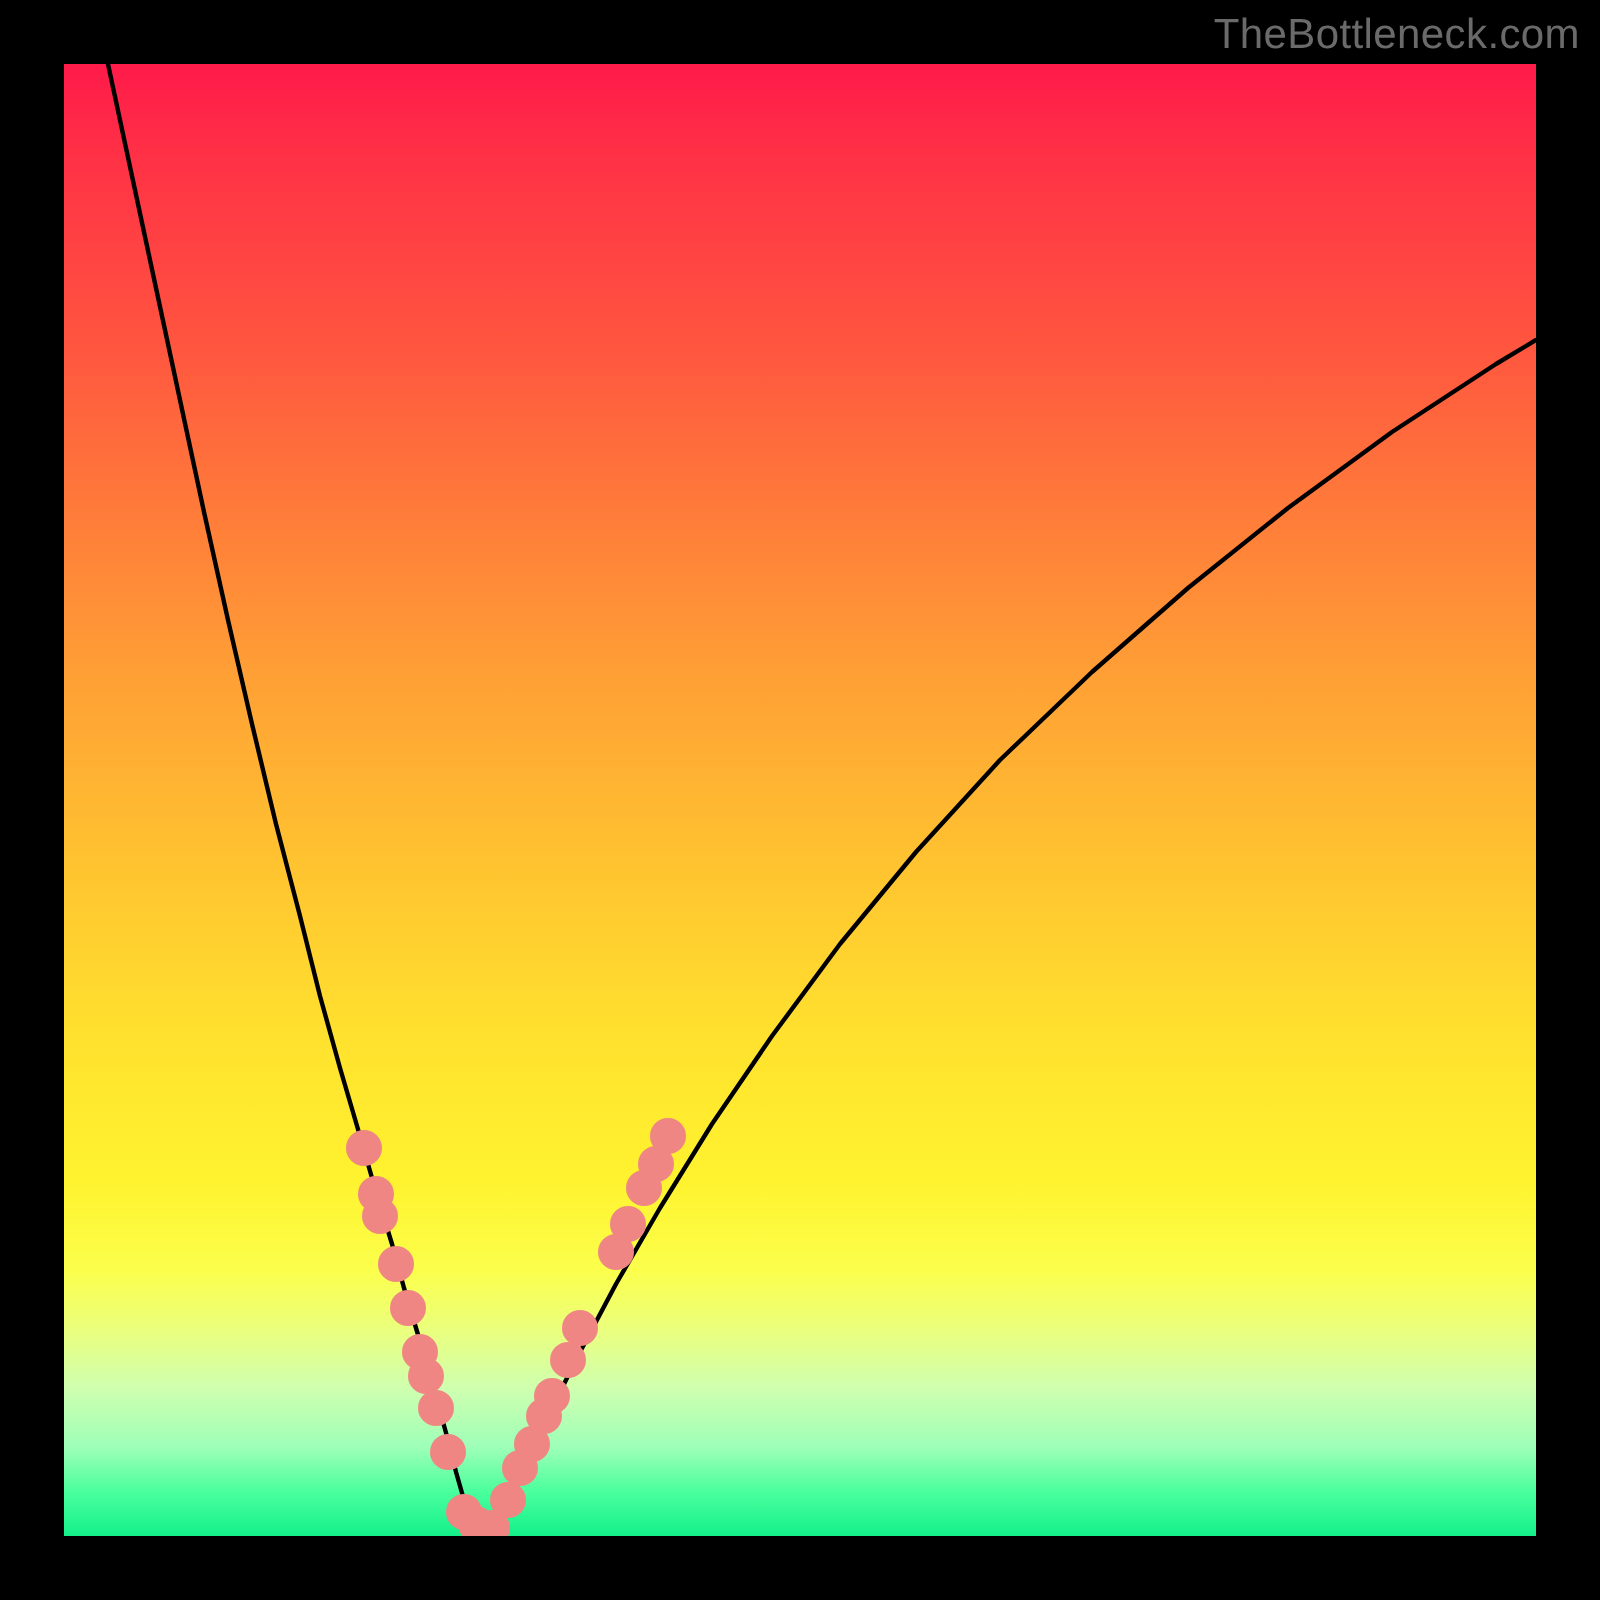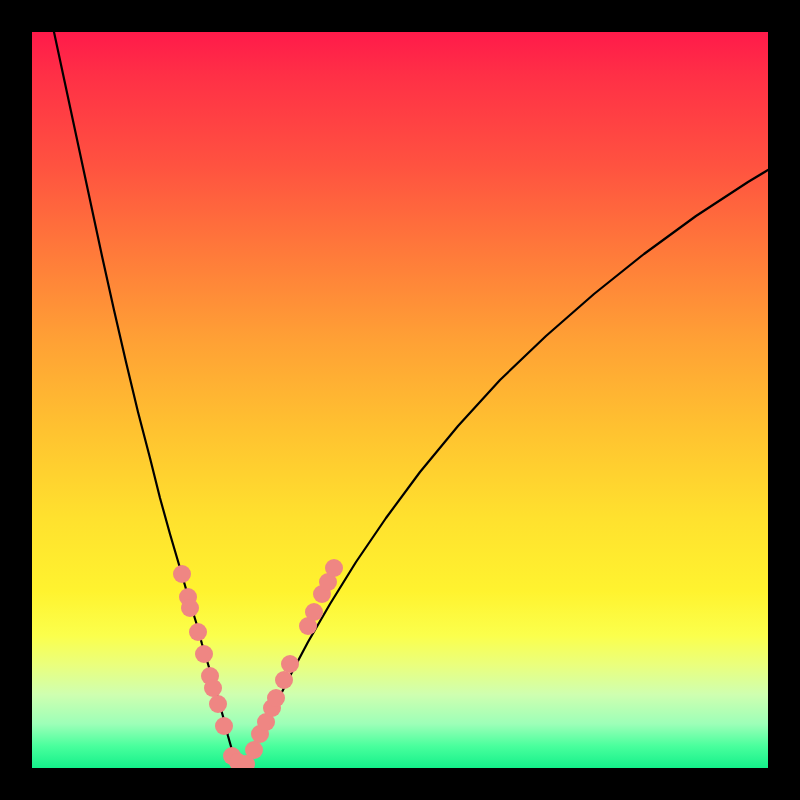--- a/index.html
+++ b/index.html
@@ -54,20 +54,21 @@
   svg {
     position: absolute;
     left: 0;
     top: 0;
   }
 </style>
 </head>
 <body>
 
 <div class="frame">
+  <div class="watermark">TheBottleneck.com</div>
 
   <div class="plot">
     <svg id="chart-svg" width="736" height="736" viewBox="0 0 736 736">
         <path d="M22 0 L34 56 L46 112 L58 168 L70 224 L82 278 L94 330 L106 380 L118 426 L128 466 L138 502 L148 536 L156 564 L164 590 L170 612 L176 632 L182 652 L187 670 L192 688 L196 704 L200 718 L204 730" fill="none" stroke="#000" stroke-width="2.2" stroke-linecap="round" stroke-linejoin="round"></path>
         <path d="M214 730 L222 716 L232 696 L244 672 L258 644 L276 610 L298 572 L324 530 L354 486 L388 440 L426 394 L468 348 L514 304 L562 262 L612 222 L664 184 L716 150 L736 138" fill="none" stroke="#000" stroke-width="2.2" stroke-linecap="round" stroke-linejoin="round"></path>
         <path d="M196 726 L200 730 L204 732 L208 732 L212 731 L216 728" fill="none" stroke="#000" stroke-width="2.4" stroke-linecap="round" stroke-linejoin="round"></path>
         <circle cx="150" cy="542" r="9" fill="#ef8683"></circle>
         <circle cx="156" cy="565" r="9" fill="#ef8683"></circle>
         <circle cx="158" cy="576" r="9" fill="#ef8683"></circle>
         <circle cx="166" cy="600" r="9" fill="#ef8683"></circle>

